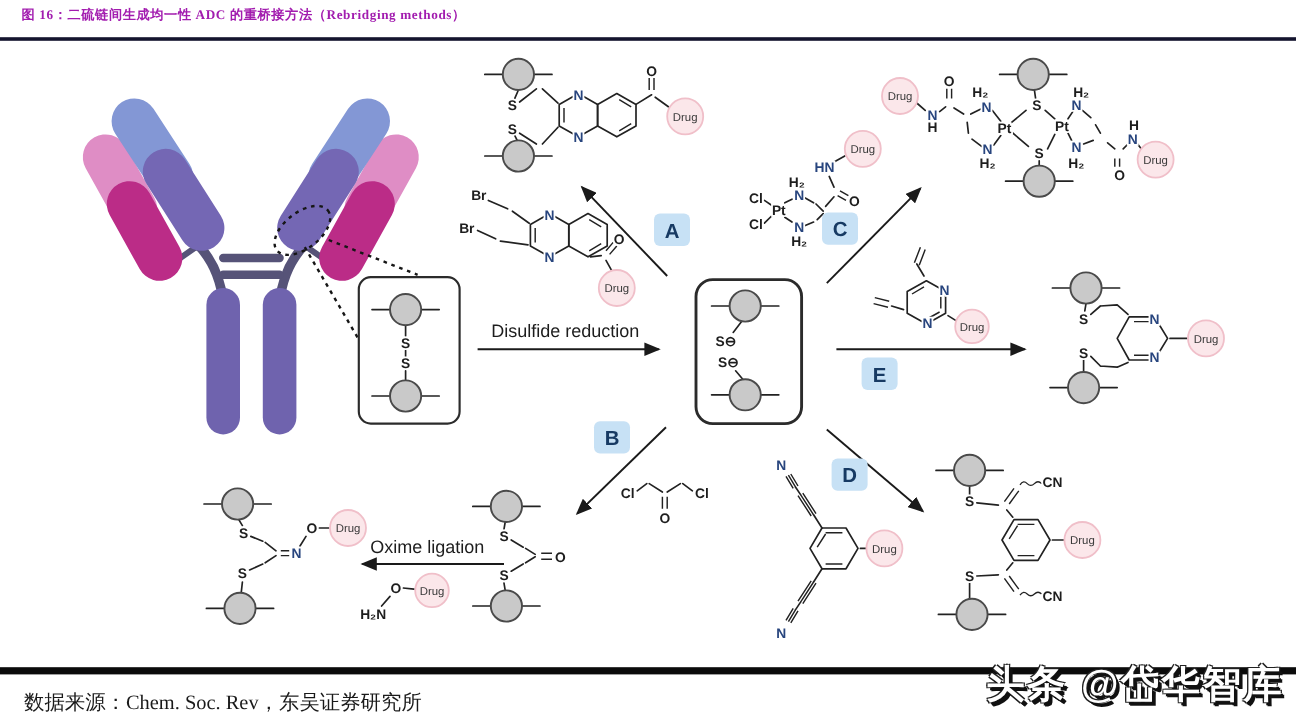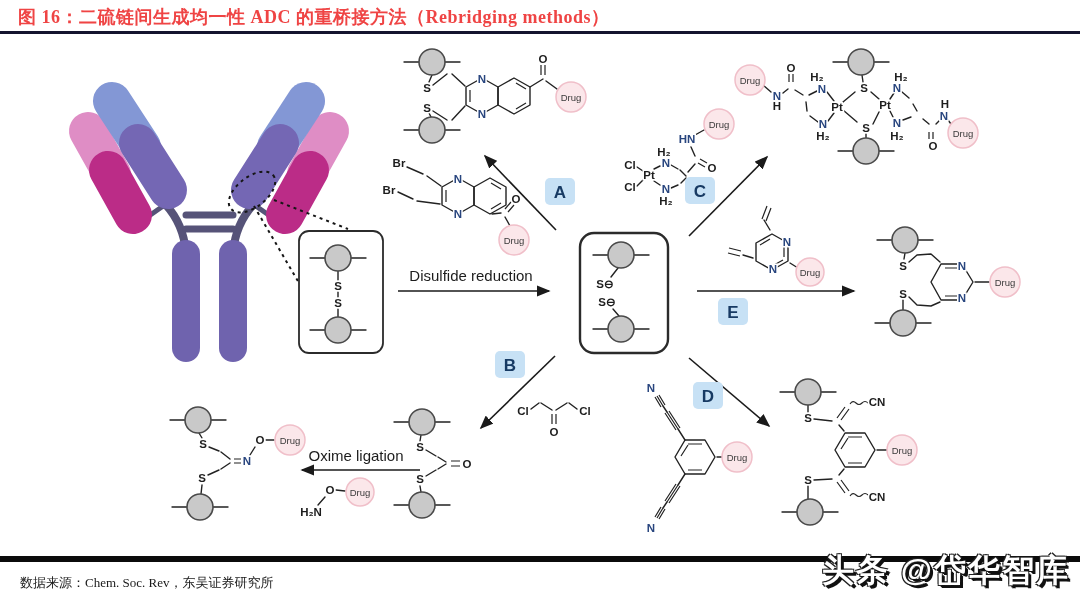--- a/index.html
+++ b/index.html
@@ -1,23 +1,23 @@
 <!DOCTYPE html>
 <html><head>
 <meta charset="utf-8">
 <style>
   html,body{margin:0;padding:0;background:#ffffff;}
   .page{position:relative;width:1080px;height:605px;background:#fff;overflow:hidden;
         font-family:"Liberation Sans",sans-serif;}
   .fig-title{position:absolute;left:18px;top:5px;font-family:"Liberation Serif",serif;
-        font-weight:bold;font-size:18px;color:#ef4444;letter-spacing:.5px;white-space:nowrap;}
+        font-weight:bold;font-size:11px;color:#a21caf;letter-spacing:.5px;white-space:nowrap;}
   .title-rule{position:absolute;left:0;top:31px;width:1080px;height:3px;background:#14142e;}
   .bottom-rule{position:absolute;left:0;top:556px;width:1080px;height:6px;background:#0b0b0b;}
   .source-line{position:absolute;left:20px;top:574px;font-family:"Liberation Serif",serif;
-        font-size:13px;color:#191919;white-space:nowrap;}
+        font-size:17px;color:#191919;white-space:nowrap;}
   .watermark{position:absolute;right:10px;top:549px;z-index:5;font-weight:bold;font-size:32px;
         letter-spacing:2px;color:#ffffff;white-space:nowrap;
         text-shadow:3px 3px 0 #111,-1px -1px 0 #222,1px -1px 0 #222,-1px 1px 0 #222,2px 2px 0 #111;}
   svg#scheme{position:absolute;left:0;top:0;width:1080px;height:605px;}
   .bond{stroke:#222;stroke-width:1.4;fill:none;stroke-linecap:round;}
   .ring{fill:none;stroke:#222;stroke-width:1.4;stroke-linejoin:round;}
   .dbl{stroke:#222;stroke-width:1.2;fill:none;}
   .sqg{stroke:#222;stroke-width:1.1;fill:none;}
   .chain{fill:#c9c9c9;stroke:#4a4a4a;stroke-width:1.6;}
   .drug{fill:#fbe7ea;stroke:#f0bfc9;stroke-width:1.5;}

